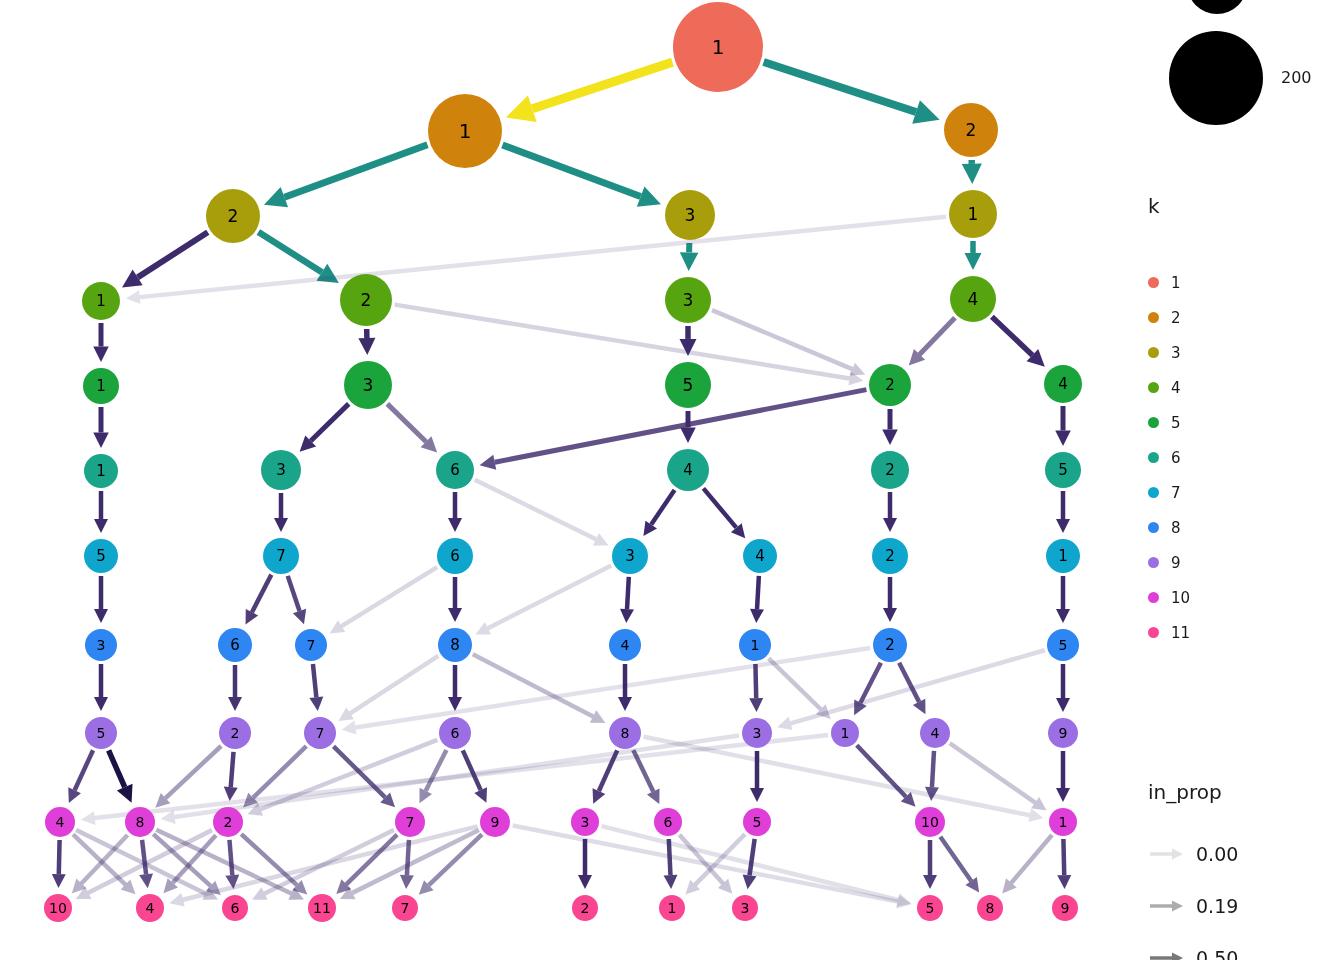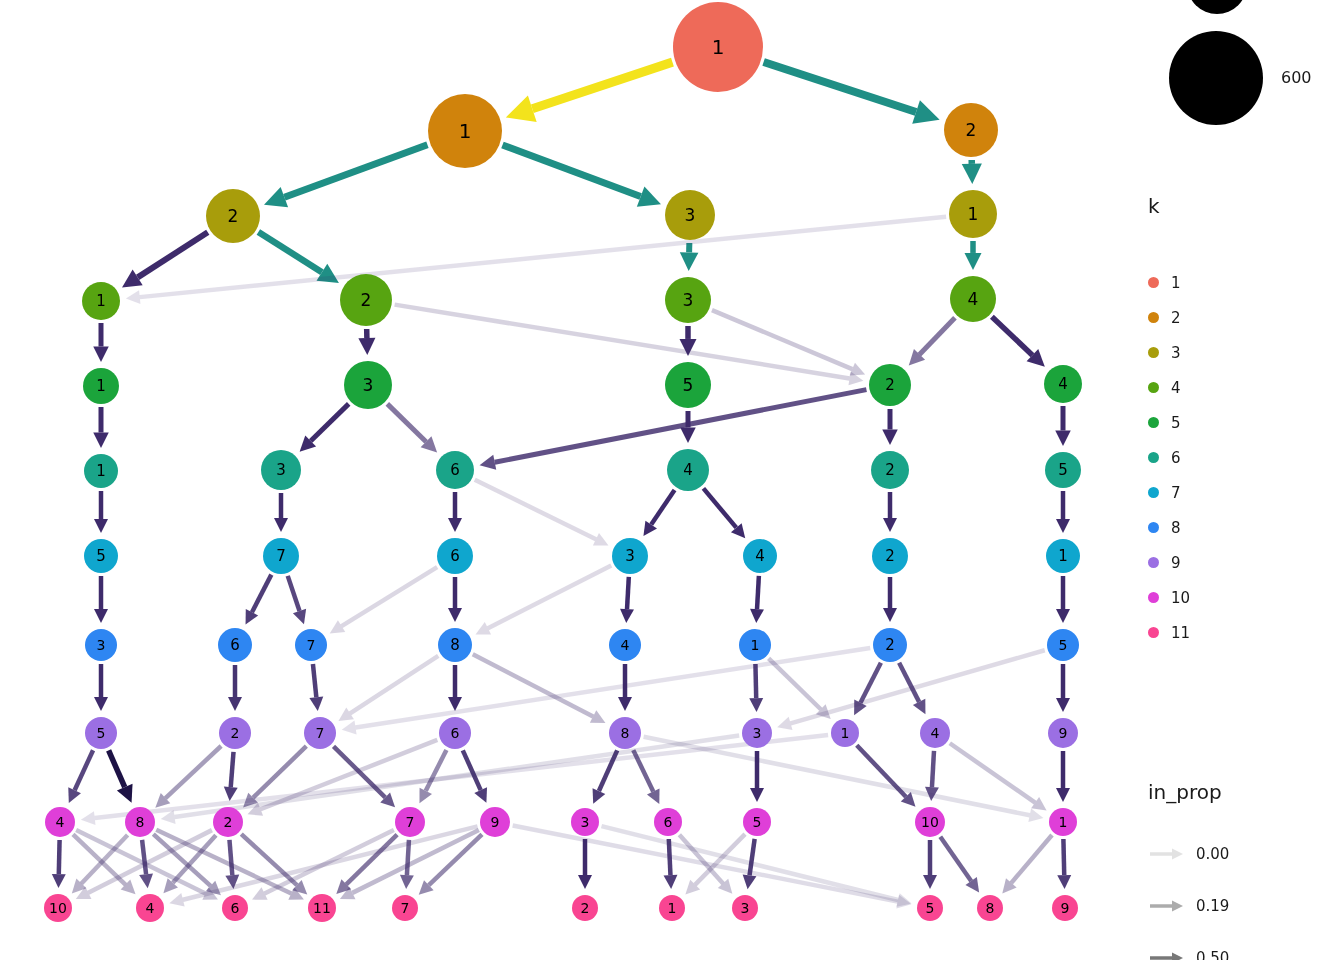--- a/index.html
+++ b/index.html
@@ -28,21 +28,21 @@
   .k-legend{position:absolute;left:1148px;top:194px;}
   #k-items{margin-top:47px;}
   .k-item{display:flex;align-items:center;height:35px;}
   .k-dot{width:11px;height:11px;border-radius:50%;margin-right:12px;flex:none;}
   .k-item-label{font-size:15px;color:#1a1a1a;}
   
   .inprop-legend{position:absolute;left:1148px;top:780px;}
   #inprop-items{margin-top:24px;}
   .inprop-item{display:flex;align-items:center;height:52px;}
   .inprop-item svg{flex:none;margin-right:10px;}
-  .inprop-item-label{font-size:15px;color:#1a1a1a;}
+  .inprop-item-label{font-size:19px;color:#1a1a1a;}
 </style>
 </head>
 <body>
 
 <div class="figure">
 
   <svg id="tree-svg" width="1344" height="960" viewBox="0 0 1344 960">
       <g>
         <g>
           <line x1="672.4452278936459" y1="62.12490457286066" x2="532.2881946320939" y2="108.65925553717041" stroke="#F3E31C" stroke-opacity="1" stroke-width="9"></line>
@@ -720,21 +720,21 @@
         </g>
         <g>
           <circle cx="1065" cy="908" r="13" fill="#F94592"></circle>
           <text x="1065" y="908" text-anchor="middle" dy="0.36em" font-size="14" fill="#000000" font-family="&quot;DejaVu Sans&quot;,&quot;Liberation Sans&quot;,sans-serif">9</text>
         </g>
       </g>
     </svg>
 
   <div class="partial-circle"></div>
   <div class="size-circle"></div>
-  <span class="size-label">600</span>
+  <span class="size-label">200</span>
 
   <div class="k-legend">
     <div class="legend-title">k</div>
     <div id="k-items">
         <div class="k-item">
           <span class="k-dot" style="background: rgb(238, 106, 89);"></span>
           <span class="k-item-label">1</span>
         </div>
         <div class="k-item">
           <span class="k-dot" style="background: rgb(208, 131, 12);"></span>

